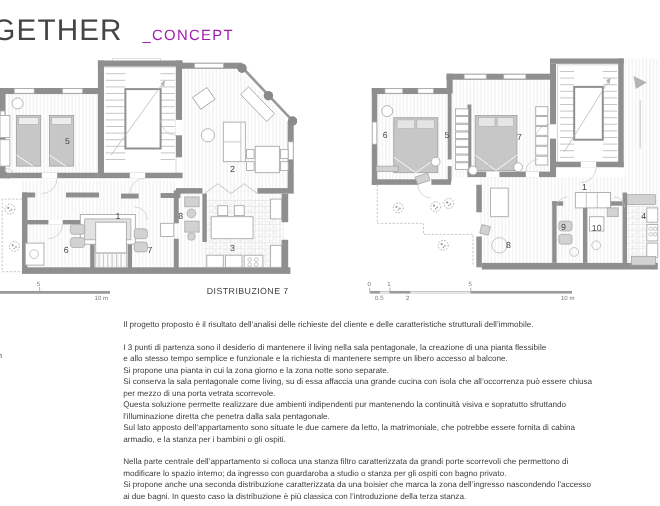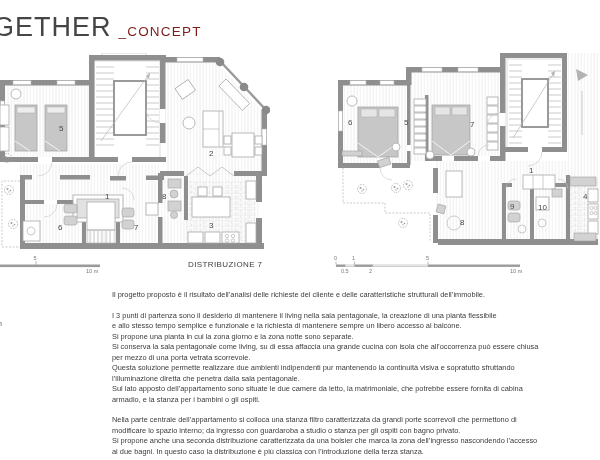--- a/index.html
+++ b/index.html
@@ -1,19 +1,19 @@
 <!DOCTYPE html>
 <html><head>
 <meta charset="utf-8">
 <style>
   html,body{margin:0;padding:0;background:#fff;width:600px;height:460px;overflow:hidden;
             font-family:"Liberation Sans",sans-serif;position:relative;}
   .title{position:absolute;left:-7px;top:12px;white-space:nowrap;color:#454545;}
   .t-main{font-size:27px;font-weight:300;letter-spacing:1px;}
-  .t-sub{font-size:13.5px;font-weight:400;letter-spacing:1.2px;margin-left:7px;color:#7f1d1d;}
+  .t-sub{font-size:13.5px;font-weight:400;letter-spacing:1.2px;margin-left:18px;color:#a21caf;}
   .plan{position:absolute;top:53px;}
   .plan-left{left:0;}
   .plan-right{left:330px;}
   .caption{position:absolute;left:188px;top:260px;font-size:8px;letter-spacing:.4px;color:#3d3d3d;}
   .body-text{position:absolute;left:112px;top:290px;width:496px;font-size:7.4px;
              line-height:10.45px;color:#3b3b3b;}
   .body-text p{margin:0 0 10.45px 0;white-space:pre-line;}
   .edge-frag{position:absolute;left:0;top:311px;width:5px;height:18px;overflow:hidden;
              font-size:7px;line-height:8.5px;color:#555;white-space:pre-line;margin-left:-2px;}
   svg .w{fill:#8f8f8f;}

